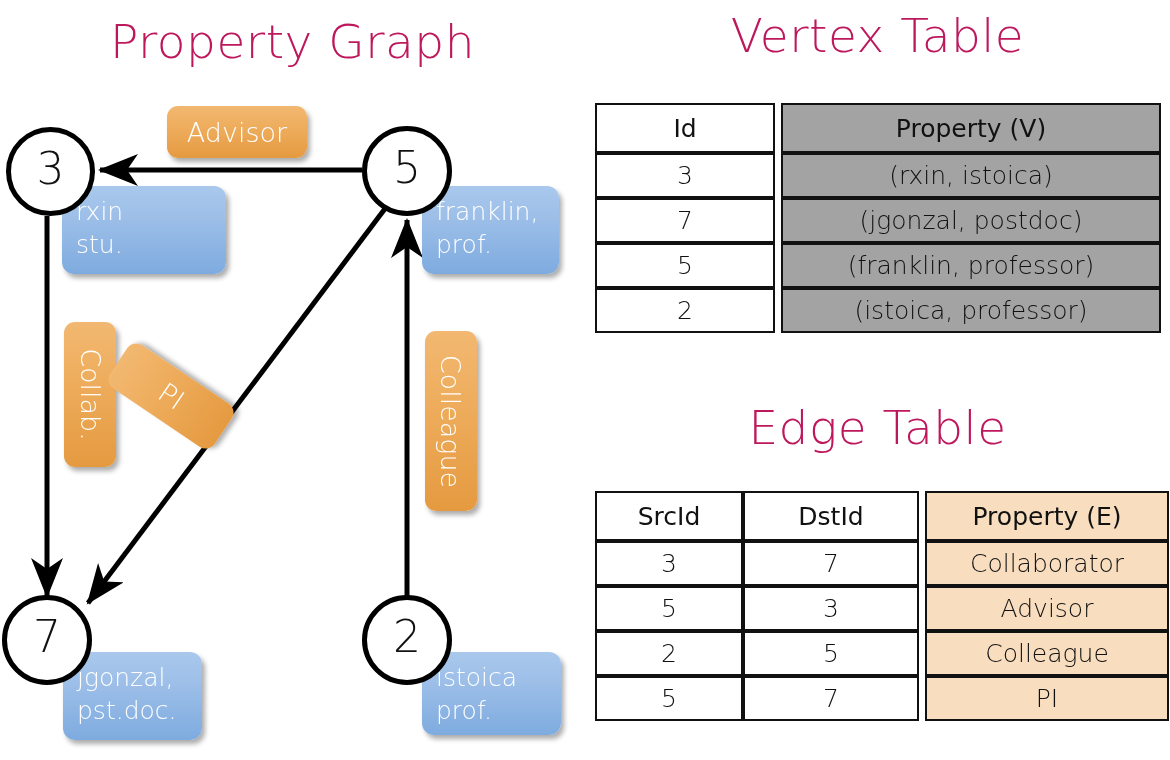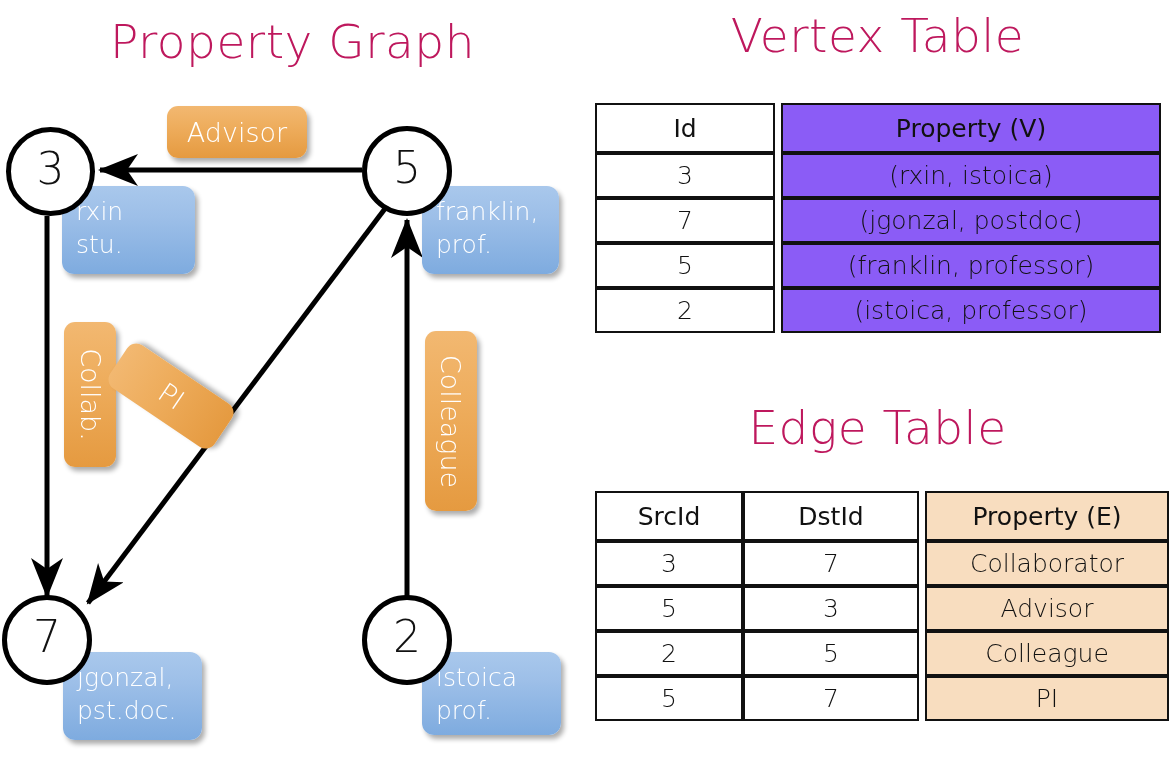--- a/index.html
+++ b/index.html
@@ -98,21 +98,21 @@
     font-weight:300;
     font-size:25px;
     text-align:center;
     color:#111;
     padding:0;
     height:45px;
     box-sizing:border-box;
   }
   .tbl th{font-weight:400;font-size:25px;height:50px;}
   .sep{border:none !important;width:6px;background:transparent;height:auto;}
-  .blue-cell{background:#8b5cf6;}
+  .blue-cell{background:#a3a3a3;}
   .peach-cell{background:#f8ddbf;}
 
   #vertex-table{left:595px;top:103px;}
   #vertex-table .c-id{width:180px;}
   #vertex-table .c-prop{width:380px;}
 
   #edge-table{left:595px;top:491px;border-radius:14px;}
   #edge-table .c-src{width:148px;}
   #edge-table .c-dst{width:176px;}
   #edge-table .c-eprop{width:244px;}
@@ -151,21 +151,21 @@
   </div>
 
   <div class="ebox rot-pi" style="left:145px;top:333px;width:52px;height:126px;">
     <span>PI</span>
   </div>
 
   <div class="ebox vert-text" style="left:425px;top:331px;width:52px;height:180px;">
     <span>Colleague</span>
   </div>
 
-  <div class="vbox" style="left:62px;top:186px;width:133px;height:88px;">
+  <div class="vbox" style="left:62px;top:186px;width:164px;height:88px;">
     <div>rxin</div>
     <div>stu.</div>
   </div>
 
   <div class="vbox" style="left:422px;top:186px;width:137px;height:88px;">
     <div>franklin,</div>
     <div>prof.</div>
   </div>
 
   <div class="vbox" style="left:63px;top:652px;width:139px;height:88px;">

